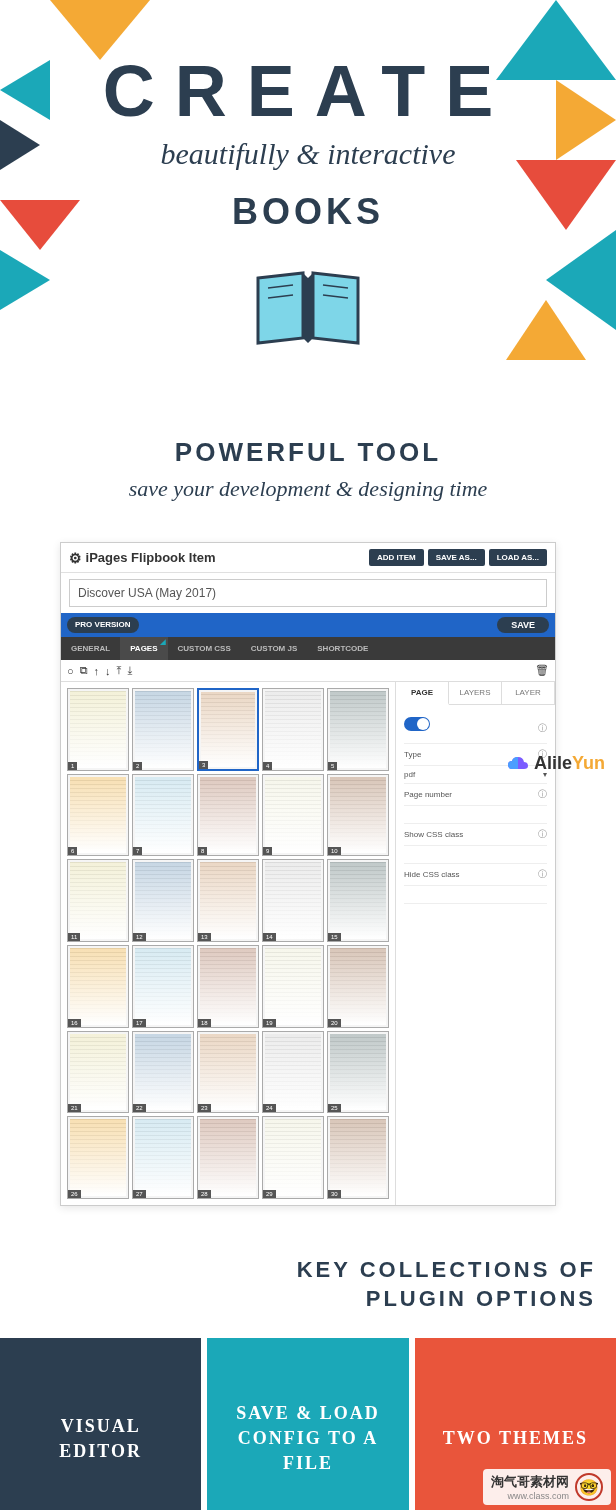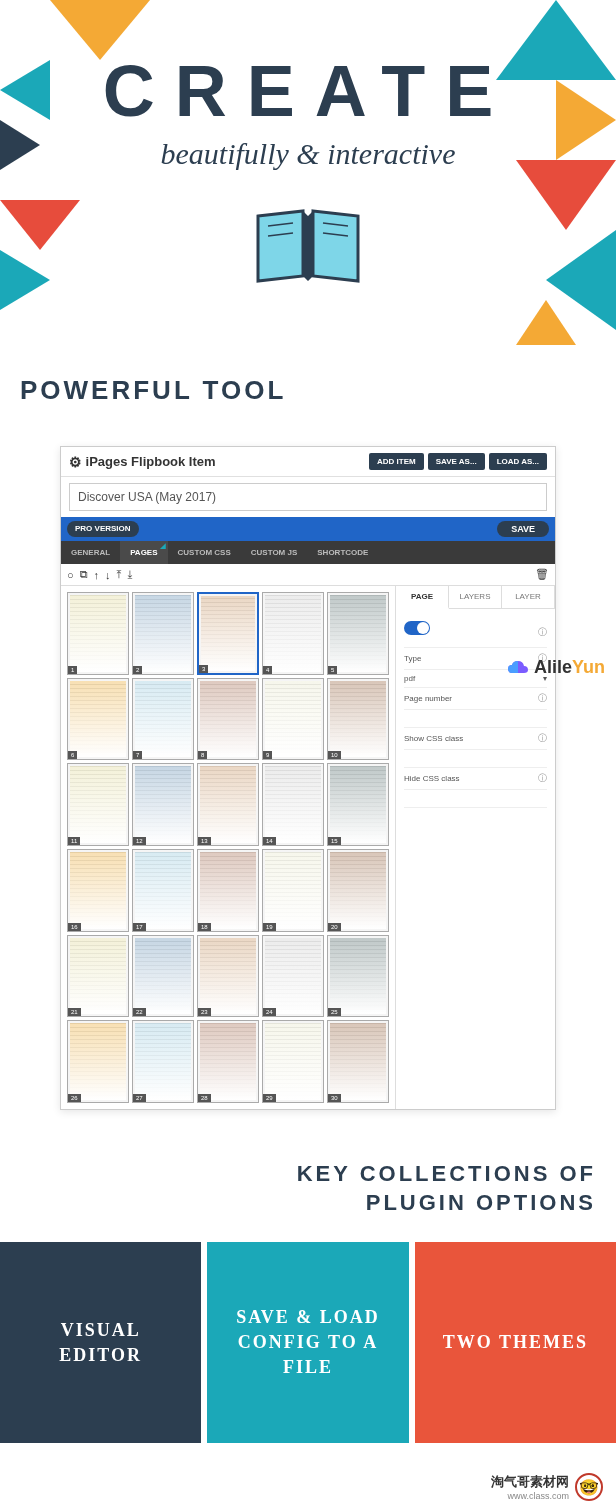--- a/index.html
+++ b/index.html
@@ -13,21 +13,21 @@
 .tri5 { top: 250px; left: 0; border-top: 30px solid transparent; border-bottom: 30px solid transparent; border-left: 50px solid #1ba8b8; }
 .tri6 { top: 0; right: 0; border-left: 60px solid transparent; border-right: 60px solid transparent; border-bottom: 80px solid #1ba8b8; }
 .tri7 { top: 80px; right: 0; border-top: 40px solid transparent; border-bottom: 40px solid transparent; border-left: 60px solid #f4a935; }
 .tri8 { top: 160px; right: 0; border-left: 50px solid transparent; border-right: 50px solid transparent; border-top: 70px solid #e74c3c; }
 .tri9 { top: 230px; right: 0; border-top: 50px solid transparent; border-bottom: 50px solid transparent; border-right: 70px solid #1ba8b8; }
 .tri10 { top: 300px; right: 30px; border-left: 40px solid transparent; border-right: 40px solid transparent; border-bottom: 60px solid #f4a935; }
 .hero h1 { font-family: Arial, sans-serif; font-weight: 900; font-size: 72px; letter-spacing: 20px; color: #2c3e50; margin-top: 10px; }
 .hero .sub { font-style: italic; font-size: 30px; color: #2c3e50; margin-top: 5px; }
 .hero h2 { font-family: Arial, sans-serif; font-weight: 900; font-size: 36px; letter-spacing: 4px; color: #2c3e50; margin-top: 20px; }
 .book-icon { margin: 30px auto; width: 120px; }
-.powerful { text-align: left; padding: 30px 20px 20px; }
+.powerful { text-align: center; padding: 30px 12px 20px; }
 .powerful h3 { font-family: Arial, sans-serif; font-weight: 900; font-size: 26px; letter-spacing: 3px; color: #2c3e50; }
 .powerful .tag { font-style: italic; font-size: 22px; color: #2c3e50; margin-top: 8px; }
 .app { margin: 20px 60px; border: 1px solid #ccc; background: #fff; box-shadow: 0 2px 8px rgba(0,0,0,0.1); position: relative; }
 .app-header { display: flex; align-items: center; padding: 6px 8px; border-bottom: 1px solid #e0e0e0; }
 .app-title { font-family: Arial, sans-serif; font-weight: bold; font-size: 13px; color: #333; flex: 1; display: flex; align-items: center; gap: 4px; }
 .app-title .cog { font-size: 14px; }
 .app-btns { display: flex; gap: 4px; }
 .app-btn { background: #2c3e50; color: #fff; font-family: Arial, sans-serif; font-size: 8px; font-weight: bold; padding: 4px 8px; border-radius: 2px; }
 .app-input { margin: 6px 8px; border: 1px solid #ccc; padding: 6px 8px; font-family: Arial, sans-serif; font-size: 12px; color: #555; background: #fff; }
 .topbar { background: #2065c7; display: flex; justify-content: space-between; padding: 4px 6px; }
@@ -80,35 +80,37 @@
   <div class="tri tri3"></div>
   <div class="tri tri4"></div>
   <div class="tri tri5"></div>
   <div class="tri tri6"></div>
   <div class="tri tri7"></div>
   <div class="tri tri8"></div>
   <div class="tri tri9"></div>
   <div class="tri tri10"></div>
   <h1>CREATE</h1>
   <div class="sub">beautifully &amp; interactive</div>
+  <h2>BOOKS</h2>
   <div class="book-icon">
     <svg viewBox="0 0 120 90">
         <path d="M10 15 L55 10 L55 75 L10 80 Z" fill="#7ed6e8" stroke="#2c3e50" stroke-width="3"></path>
         <path d="M65 10 L110 15 L110 80 L65 75 Z" fill="#7ed6e8" stroke="#2c3e50" stroke-width="3"></path>
         <path d="M55 10 L60 15 L65 10 L65 75 L60 80 L55 75 Z" fill="#2c3e50"></path>
         <line x1="20" y1="25" x2="45" y2="22" stroke="#2c3e50" stroke-width="1.5"></line>
         <line x1="20" y1="35" x2="45" y2="32" stroke="#2c3e50" stroke-width="1.5"></line>
         <line x1="75" y1="22" x2="100" y2="25" stroke="#2c3e50" stroke-width="1.5"></line>
         <line x1="75" y1="32" x2="100" y2="35" stroke="#2c3e50" stroke-width="1.5"></line>
       </svg>
   </div>
 </div>
 
 <div class="powerful">
   <h3>POWERFUL TOOL</h3>
+  <div class="tag">save your development &amp; designing time</div>
 </div>
 
 <div class="app">
   <div class="app-header">
     <div class="app-title">
       <span class="cog">⚙</span>
       <span>iPages Flipbook Item</span>
     </div>
     <div class="app-btns">
       <div class="app-btn">ADD ITEM</div>

